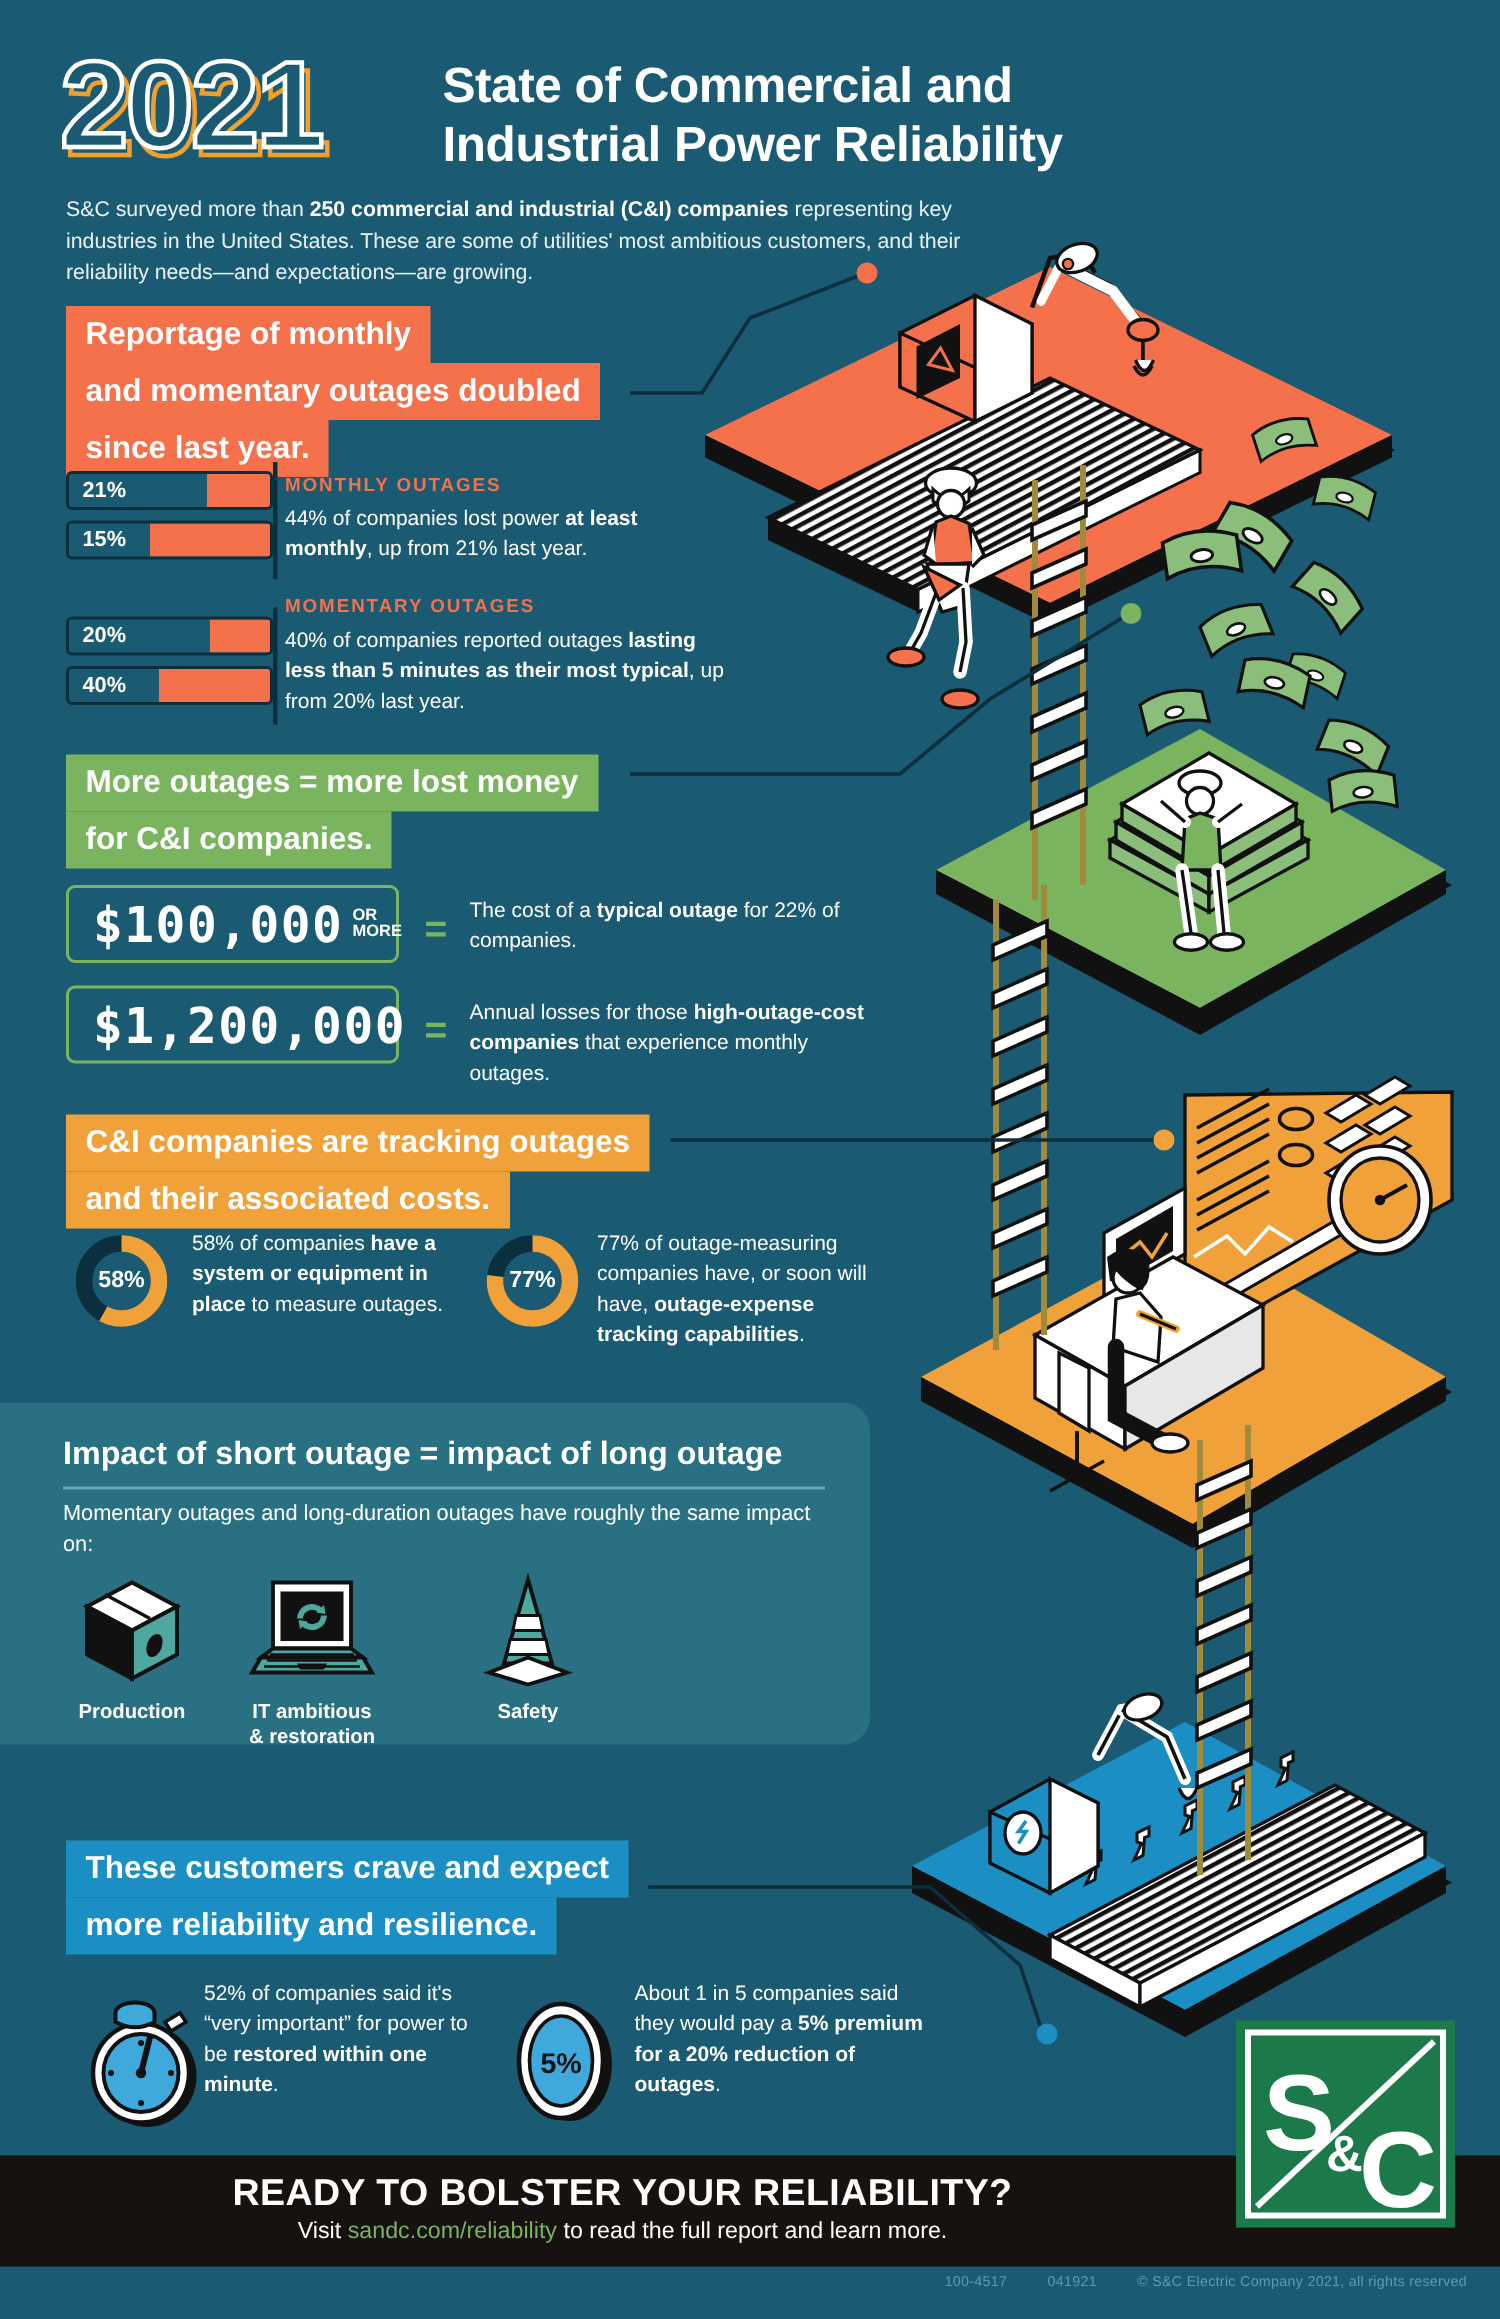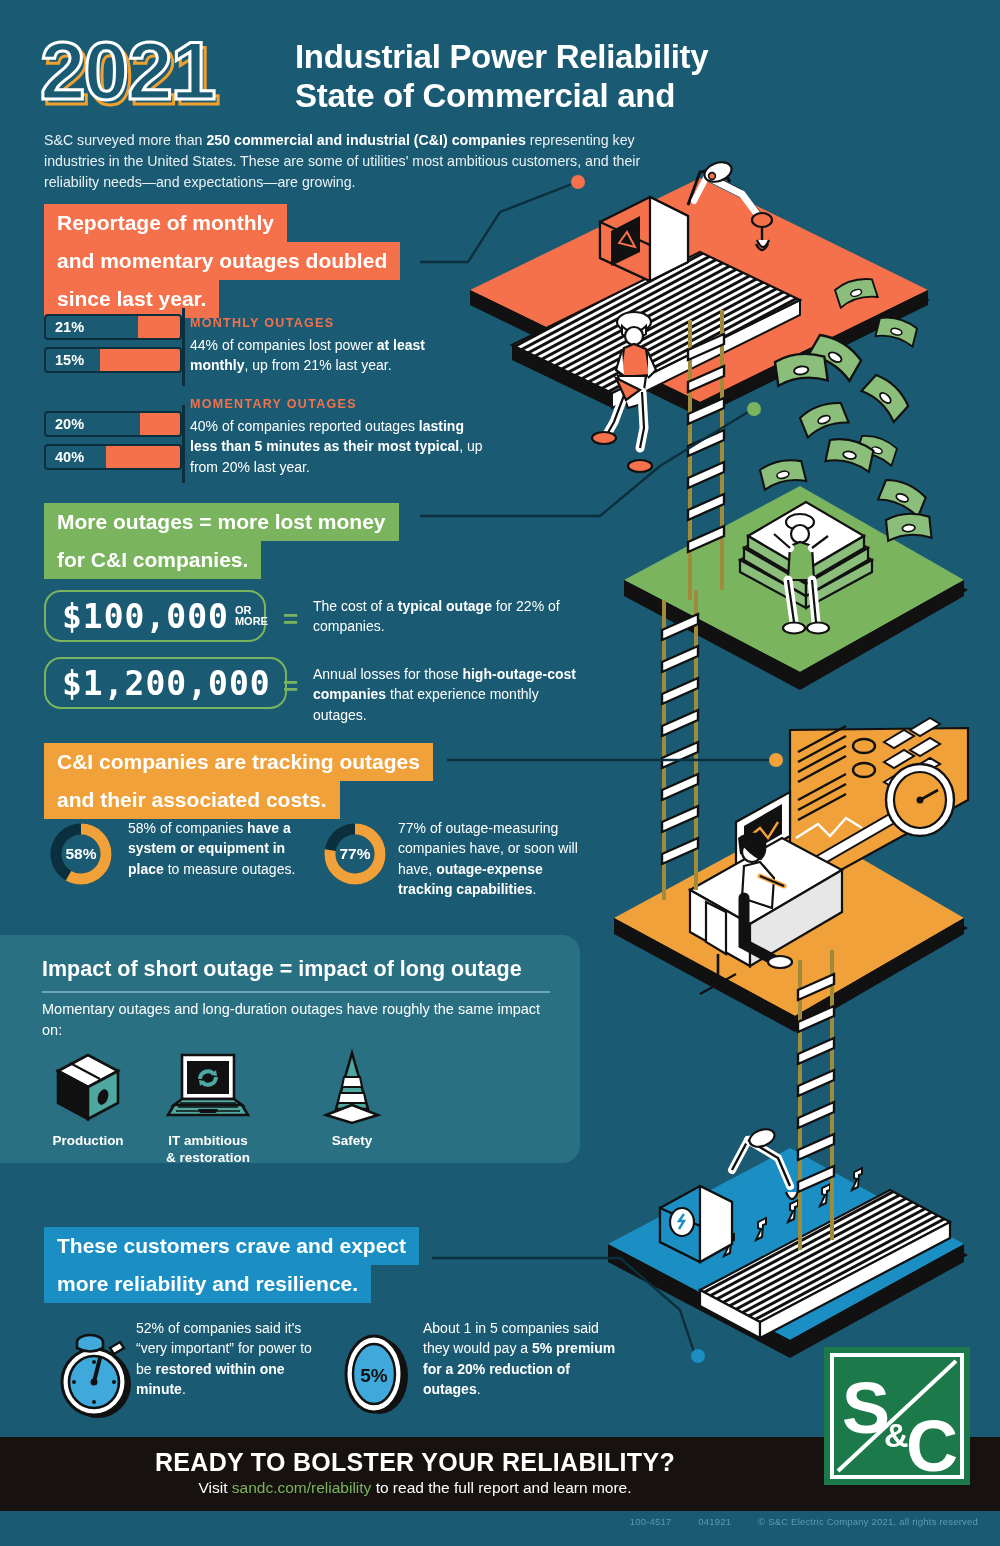--- a/index.html
+++ b/index.html
@@ -75,21 +75,21 @@
   .bartext { position:absolute; }
   .barhead {
     font-size:12.5px; font-weight:bold; letter-spacing:1.3px;
     color:#F4714B; margin-bottom:5px;
   }
   .barbody { font-size:14px; line-height:1.45; color:#ffffff; }
   .barbody b { font-weight:bold; }
 
   
   .pill {
-    position:absolute; border:2.5px solid #7BB45F; border-radius:17px;
+    position:absolute; border:2.5px solid #7BB45F; border-radius:6px;
     height:52px; display:flex; align-items:center; padding:12px 16px;
     background:transparent;
   }
   .lcd {
     font-family:"DejaVu Sans Mono", monospace;
     font-size:33px; font-weight:bold; color:#ffffff;
     letter-spacing:1px; line-height:1;
   }
   .ormore {
     display:inline-block; font-size:11px; font-weight:bold;
@@ -444,22 +444,22 @@
     <circle cx="776" cy="760" r="7" fill="#F0A13A"></circle>
     <path class="connector" d="M432 1258 L620 1258 L680 1310 L694 1352"></path>
     <circle cx="698" cy="1356" r="7" fill="#1B8FC4"></circle>
   </g>
 </svg>
 
 <div id="header">
   <div id="year-shadow">2021</div>
   <div id="year-top">2021</div>
   <div id="maintitle">
+    <div>State of Commercial and</div>
     <div>Industrial Power Reliability</div>
-    <div>State of Commercial and</div>
   </div>
   <div id="intro">
     <span>S&amp;C surveyed more than </span><b>250 commercial and industrial (C&amp;I) companies</b><span> representing key industries in the United States. These are some of utilities' most ambitious customers, and their reliability needs—and expectations—are growing.</span>
   </div>
 </div>
 
 <div class="callout-wrap" style="left:44px; top:204px;">
   <div class="cal-line1 callout orange" style="position:static; display:inline-block;">Reportage of monthly</div><br>
   <div class="cal-line2 callout orange" style="position:static; display:inline-block;">and momentary outages doubled</div><br>
   <div class="cal-line2 callout orange" style="position:static; display:inline-block;">since last year.</div>
@@ -515,21 +515,21 @@
   <span class="ormore">
     <span>OR</span><br>
     <span>MORE</span>
   </span>
 </div>
 <div class="eqsign" style="left:283px; top:604px;">=</div>
 <div class="pilltext" style="left:313px; top:596px; width:260px;">
   <span>The cost of a </span><b>typical outage</b><span> for 22% of companies.</span>
 </div>
 
-<div class="pill" style="left:44px; top:657px; width:243px;">
+<div class="pill" style="left:44px; top:657px; width:222px;">
   <span class="lcd">$1,200,000</span>
 </div>
 <div class="eqsign" style="left:283px; top:671px;">=</div>
 <div class="pilltext" style="left:313px; top:664px; width:275px;">
   <span>Annual losses for those </span><b>high-outage-cost companies</b><span> that experience monthly outages.</span>
 </div>
 
 <div class="callout-wrap" style="left:44px; top:743px;">
   <div class="cal-line1 callout yellow" style="position:static; display:inline-block;">C&amp;I companies are tracking outages</div><br>
   <div class="cal-line2 callout yellow" style="position:static; display:inline-block;">and their associated costs.</div>

